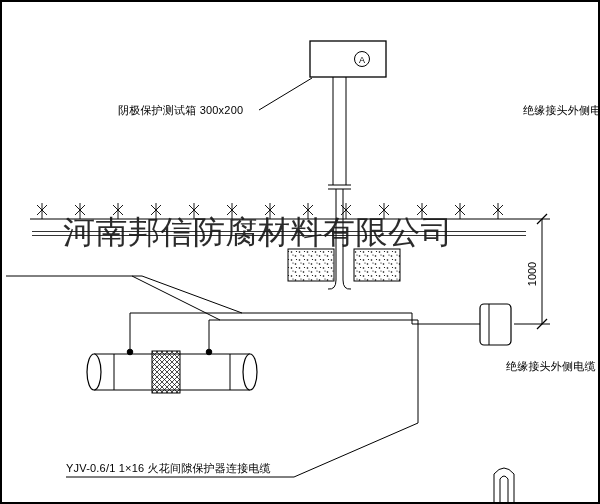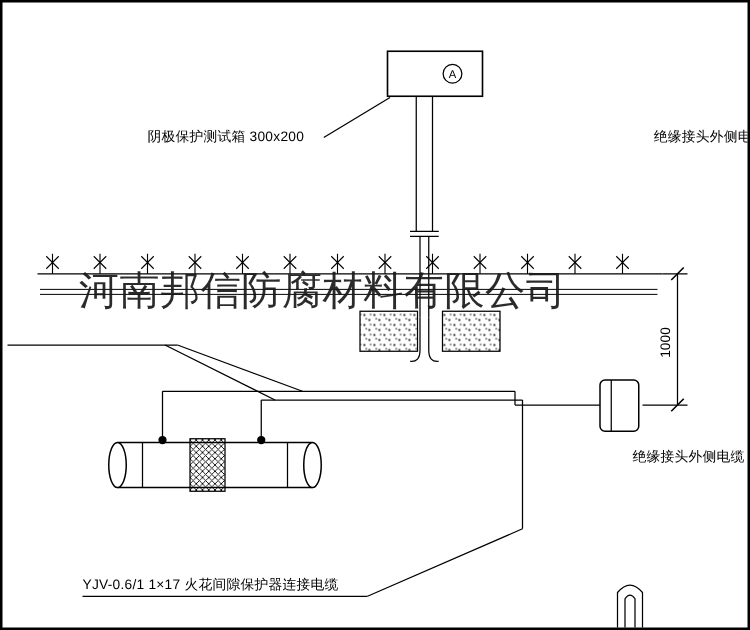--- a/index.html
+++ b/index.html
@@ -147,15 +147,15 @@
 
   <div class="watermark">河南邦信防腐材料有限公司</div>
 
   <div class="lbl" style="left:116px;top:102px;">阴极保护测试箱 300x200</div>
 
   <div class="lbl" style="left:521px;top:102px;">绝缘接头外侧电缆</div>
 
 
   <div class="lbl" style="left:504px;top:358px;">绝缘接头外侧电缆</div>
 
-  <div class="lbl" style="left:64px;top:460px;">YJV-0.6/1 1×17  火花间隙保护器连接电缆</div>
+  <div class="lbl" style="left:64px;top:460px;">YJV-0.6/1 1×16  火花间隙保护器连接电缆</div>
 
 </div>
 
 </body></html>

